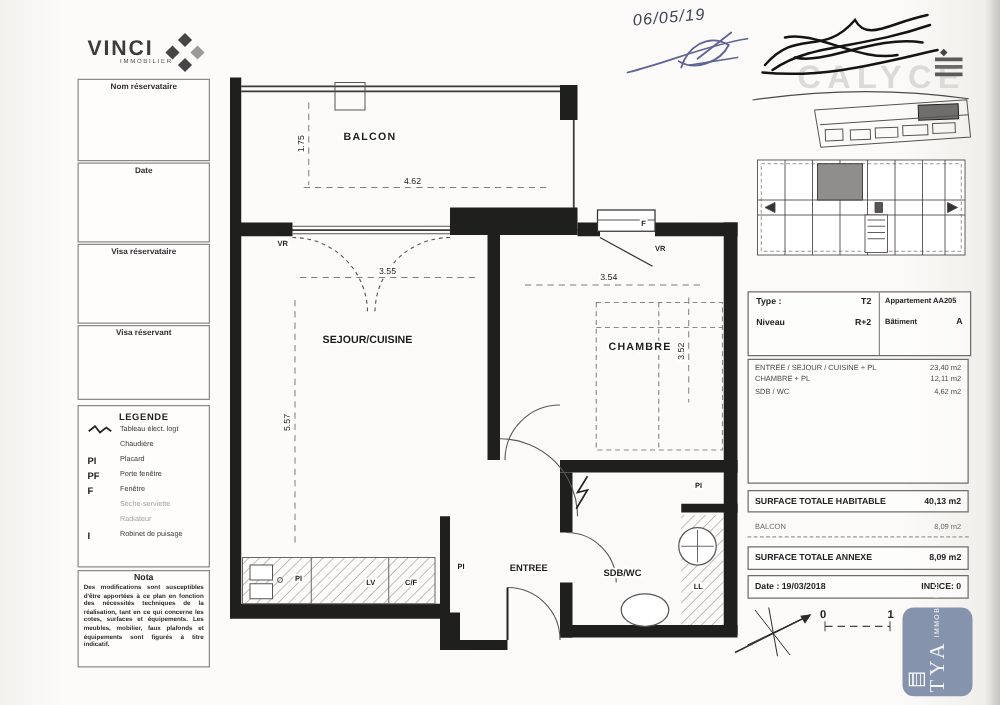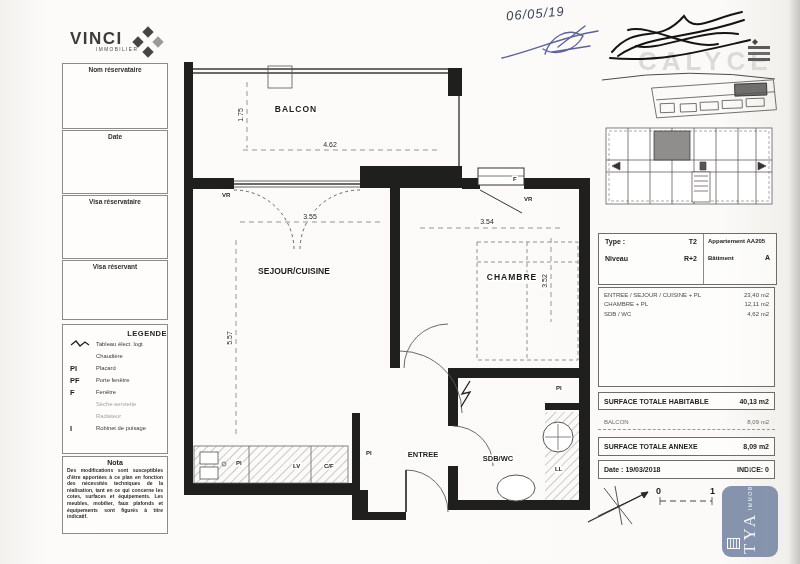--- a/index.html
+++ b/index.html
@@ -4,21 +4,21 @@
 <style>
   html,body{margin:0;padding:0;background:#e8e6e2;}
   #page{position:relative;width:800px;height:564px;margin:0 auto;overflow:hidden;
         background:linear-gradient(90deg,#f3f1ee 0,#fcfbf9 6%,#fbfaf8 90%,#efede9 100%);
         font-family:"Liberation Sans",sans-serif;color:#222;}
   .abs{position:absolute;}
   
   .sbox{position:absolute;left:62px;width:104px;border:1px solid #8d8b88;background:rgba(255,255,255,.55);}
   .sbox .lbl{display:block;text-align:center;font-size:6.5px;font-weight:bold;color:#2e2e2e;padding-top:2px;}
   .legend{position:absolute;left:62px;top:324px;width:104px;height:128px;border:1px solid #8d8b88;background:rgba(255,255,255,.55);}
-  .legend .title{text-align:right;font-size:7.5px;font-weight:bold;letter-spacing:.5px;margin-top:4px;}
+  .legend .title{text-align:center;font-size:7.5px;font-weight:bold;letter-spacing:.5px;margin-top:4px;}
   .lg-row{display:flex;align-items:center;height:12px;padding-left:7px;}
   .lg-sym{width:26px;font-size:7.5px;font-weight:bold;color:#1c1c1c;}
   .lg-lbl{font-size:5.8px;color:#3a3a3a;}
   .lg-row.faded .lg-lbl{color:#a5a3a0;}
   .nota{position:absolute;left:62px;top:456px;width:104px;height:76px;border:1px solid #8d8b88;background:rgba(255,255,255,.55);}
   .nota .title{text-align:center;font-size:7px;font-weight:bold;margin-top:2px;}
   .nota .txt{font-size:5px;font-weight:bold;color:#2c2c2c;padding:1px 4px;text-align:justify;line-height:1.32;}
   
   .vinci{position:absolute;left:70px;top:30px;width:96px;height:30px;}
   .vinci .vname{font-size:17px;font-weight:bold;letter-spacing:1.5px;color:#3c3c3c;line-height:17px;}

